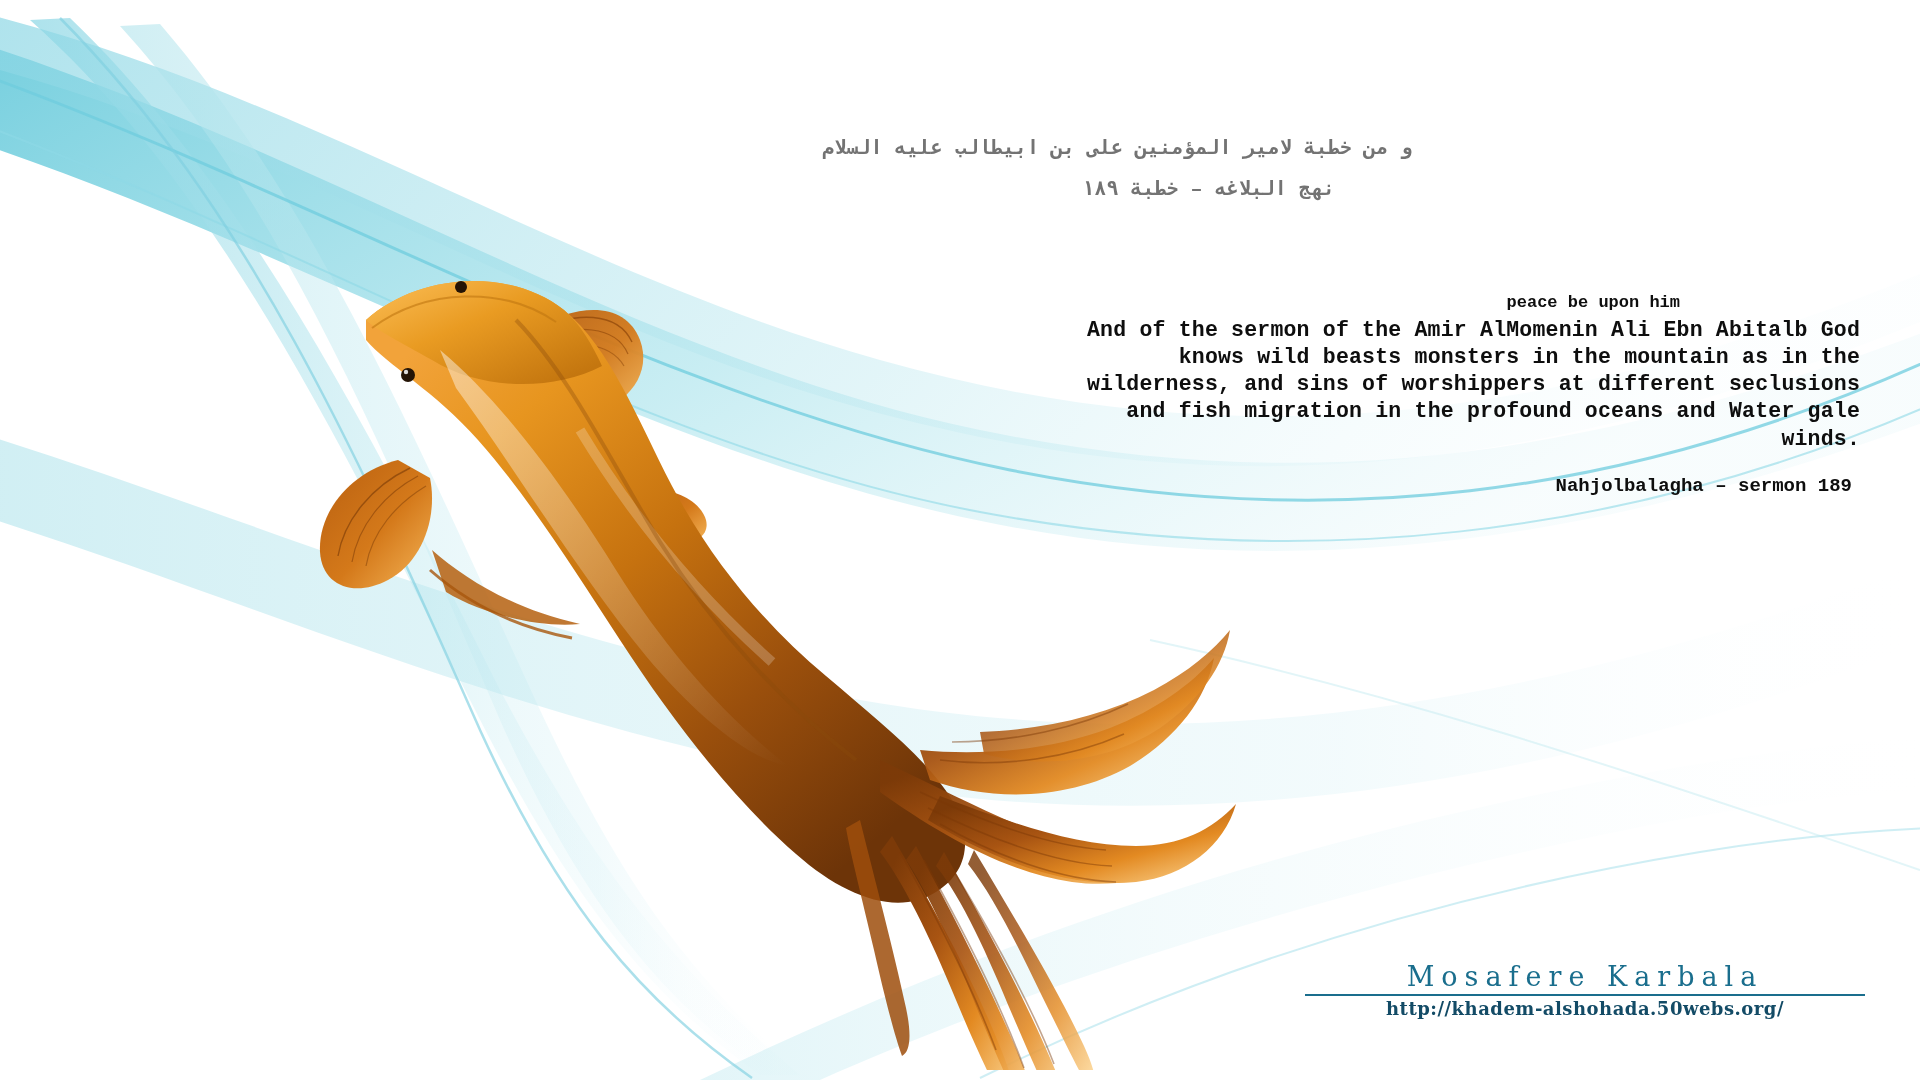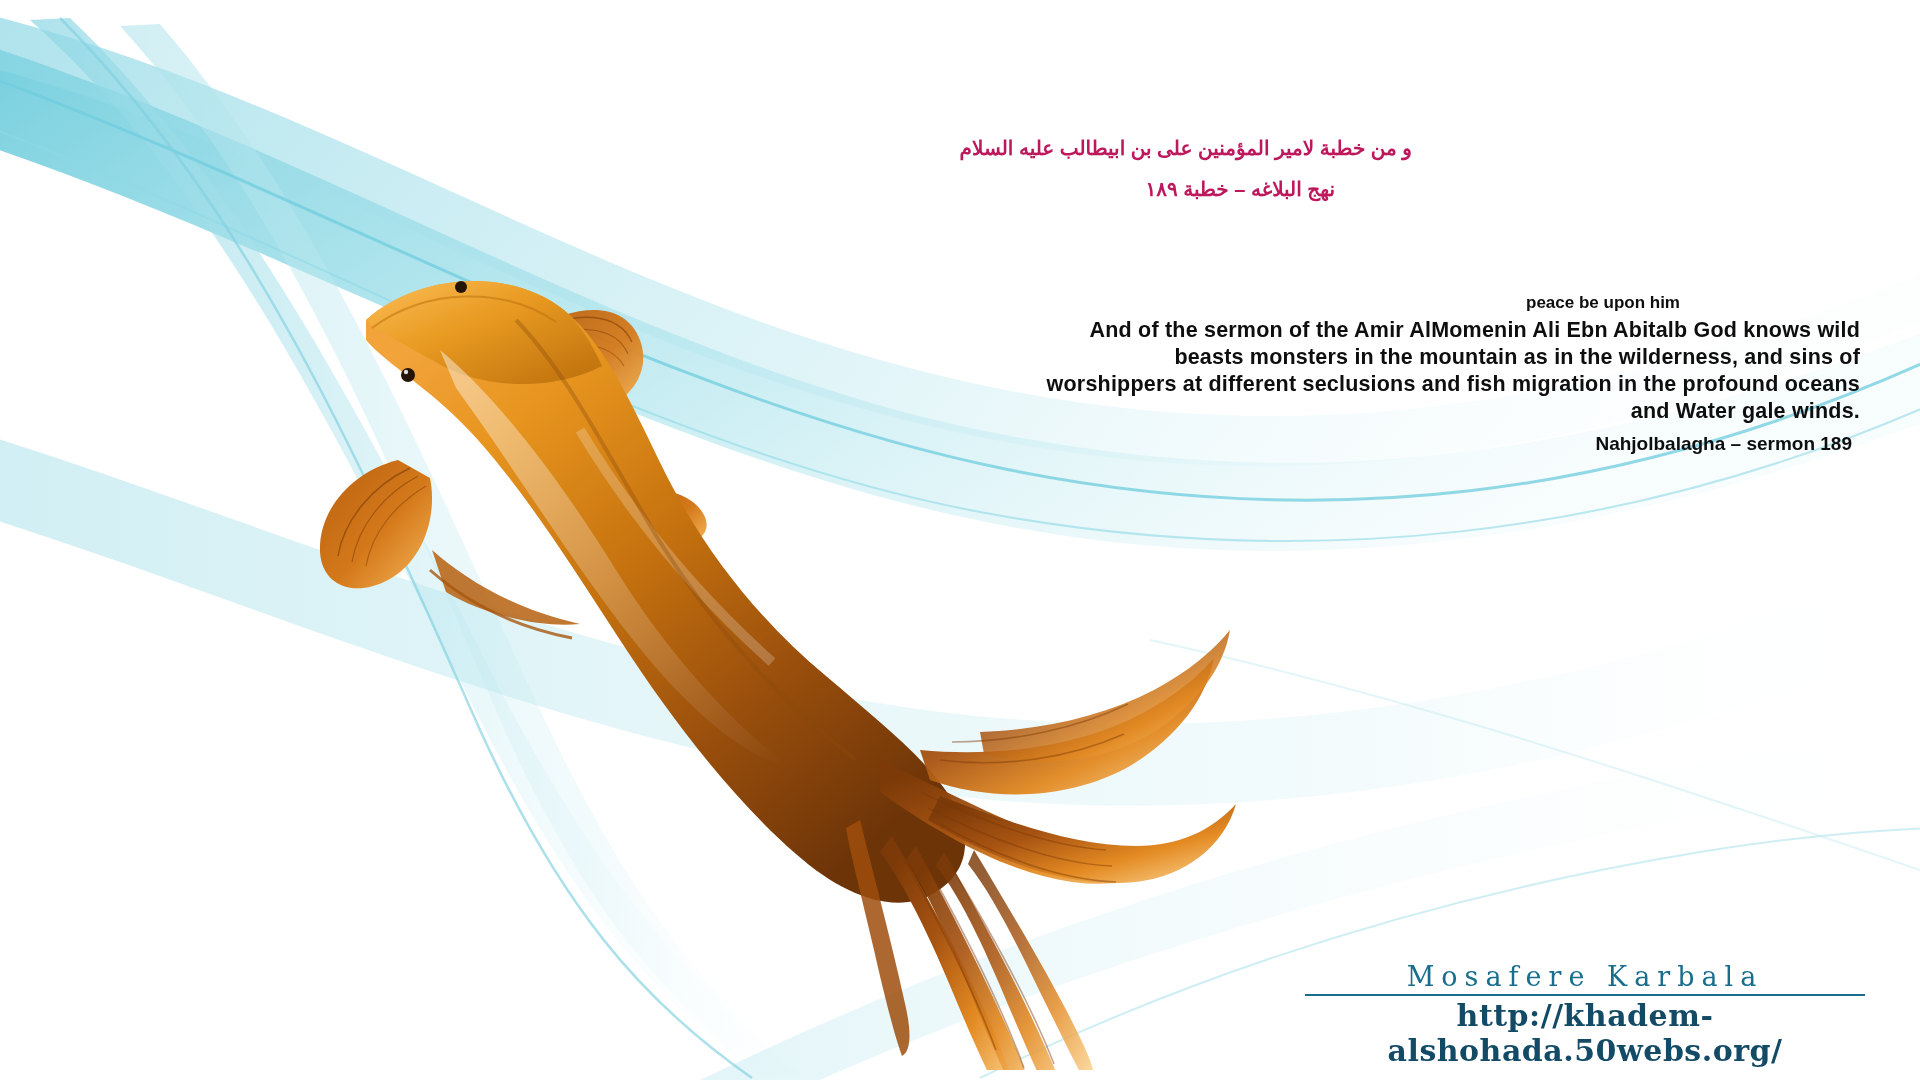--- a/index.html
+++ b/index.html
@@ -35,52 +35,52 @@
   }
 
   
   #arabic-block {
     position: absolute;
     right: 508px;
     top: 132px;
     width: 810px;
     text-align: right;
     direction: rtl;
-    color: #be185d;
-    font-family: Liberation Sans, sans-serif;
+    color: #737373;
+    font-family: Liberation Mono, monospace;
     font-size: 20px;
     line-height: 1.65;
     font-weight: 600;
   }
   #arabic-block .line { white-space: nowrap; }
   #arabic-block .source {
     margin-top: 8px;
     margin-right: 77px;
   }
 
   #english-block {
     position: absolute;
     left: 1040px;
     top: 292px;
     width: 820px;
     color: #0e0e0e;
-    font-family: Liberation Sans, sans-serif;
+    font-family: Liberation Mono, monospace;
     font-weight: bold;
     font-size: 21.5px;
     line-height: 1.27;
   }
   #english-block .pbuh {
     text-align: right;
     font-size: 17px;
     margin-bottom: 3px;
     padding-right: 180px;
   }
   #english-block .body { letter-spacing: 0.2px; text-align: right; }
   #english-block .source {
-    margin-top: 6px;
+    margin-top: 21px;
     text-align: right;
     font-size: 19px;
     font-weight: bold;
     padding-right: 8px;
   }
 
   
   #watermark {
     position: absolute;
     left: 1305px;
@@ -96,21 +96,21 @@
     letter-spacing: 7px;
     color: #1a6e8d;
     line-height: 1.1;
   }
   #watermark .rule {
     height: 2px;
     background: #1a6e8d;
     margin: 2px 0 2px 0;
   }
   #watermark .url {
-    font-size: 30px;
+    font-size: 18px;
     font-weight: bold;
     color: #134b66;
     letter-spacing: 0.5px;
   }
 </style>
 </head>
 <body>
 
 <div id="canvas">
 

